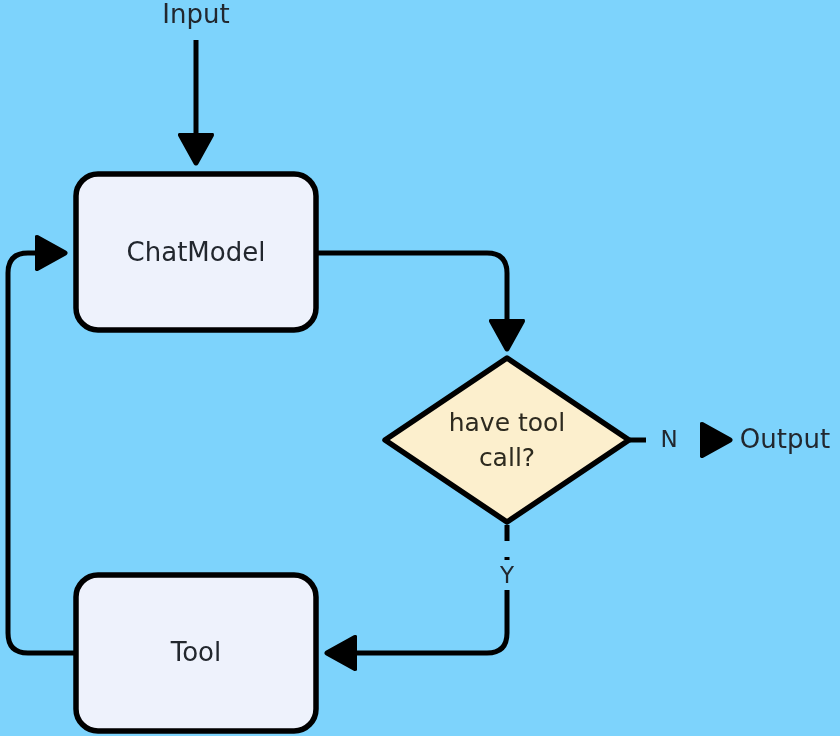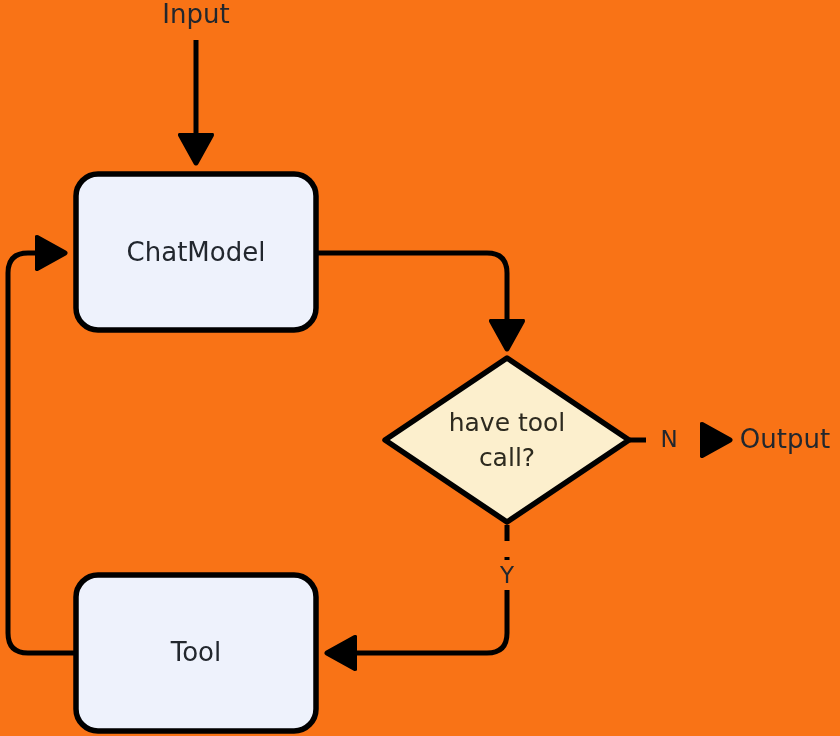--- a/index.html
+++ b/index.html
@@ -10,21 +10,21 @@
   body {
     width: 840px;
     height: 736px;
     overflow: hidden;
     font-family: "DejaVu Sans", "Liberation Sans", sans-serif;
   }
   #diagram-root {
     position: relative;
     width: 840px;
     height: 736px;
-    background: #f97316;
+    background: #7dd3fc;
   }
   #flow-svg {
     position: absolute;
     top: 0;
     left: 0;
     width: 840px;
     height: 736px;
   }
   .node-label {
     font-family: "DejaVu Sans", "Liberation Sans", sans-serif;

